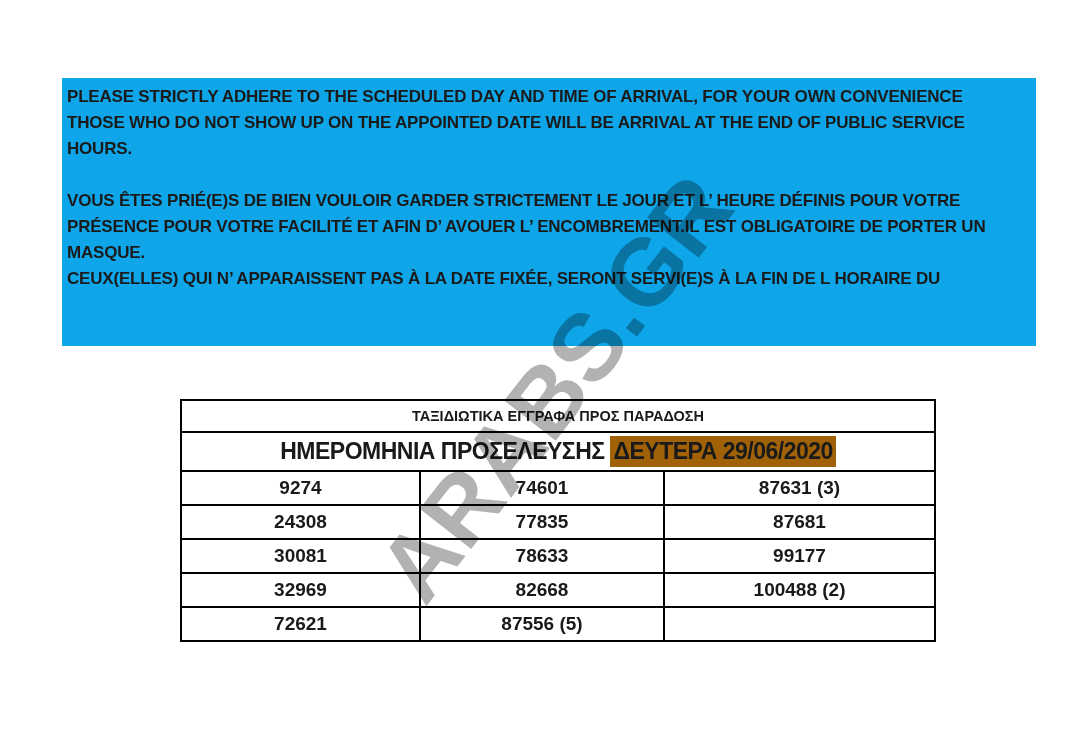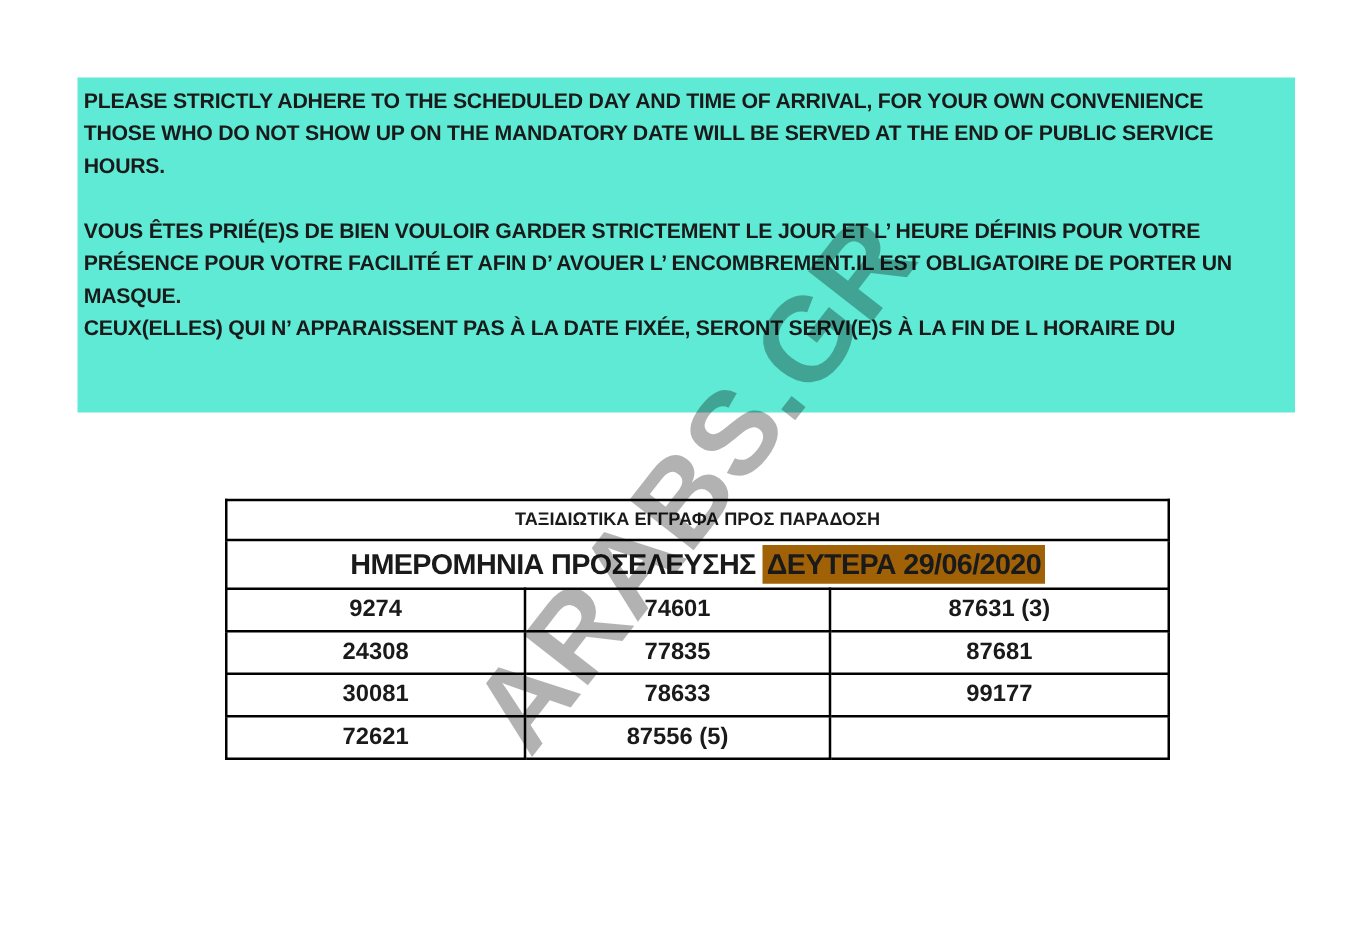--- a/index.html
+++ b/index.html
@@ -14,24 +14,24 @@
     background: #ffffff;
     overflow: hidden;
     font-family: "Liberation Sans", sans-serif;
     font-weight: 700;
     color: #1a1a1a;
   }
   
   .notice {
     position: absolute;
     left: 62px;
-    top: 62px;
+    top: 78px;
     width: 974px;
     height: 268px;
-    background: #5eead4;
+    background: #0ea5e9;
     box-sizing: border-box;
     padding: 6px 4px 0 5px;
   }
   .notice-line {
     font-size: 17px;
     line-height: 26px;
     height: 26px;
     letter-spacing: -0.2px;
     white-space: nowrap;
   }
@@ -90,21 +90,21 @@
     z-index: 10;
   }
 </style>
 </head>
 <body>
 
 <div class="page">
 
   <div class="notice">
     <div class="notice-line">PLEASE STRICTLY ADHERE TO THE SCHEDULED DAY AND TIME OF ARRIVAL, FOR YOUR OWN CONVENIENCE</div>
-    <div class="notice-line">THOSE WHO DO NOT SHOW UP ON THE MANDATORY DATE WILL BE SERVED AT THE END OF PUBLIC SERVICE</div>
+    <div class="notice-line">THOSE WHO DO NOT SHOW UP ON THE APPOINTED DATE WILL BE ARRIVAL AT THE END OF PUBLIC SERVICE</div>
     <div class="notice-line">HOURS.</div>
     <div class="notice-line"></div>
     <div class="notice-line">VOUS ÊTES PRIÉ(E)S DE BIEN VOULOIR GARDER STRICTEMENT LE JOUR ET L’ HEURE DÉFINIS POUR VOTRE</div>
     <div class="notice-line">PRÉSENCE POUR VOTRE FACILITÉ ET AFIN D’ AVOUER L’ ENCOMBREMENT.IL EST OBLIGATOIRE DE PORTER UN</div>
     <div class="notice-line">MASQUE.</div>
     <div class="notice-line">CEUX(ELLES) QUI N’ APPARAISSENT PAS À LA DATE FIXÉE, SERONT SERVI(E)S À LA FIN DE L HORAIRE DU</div>
   </div>
 
   <table class="doc-table">
     <colgroup>
@@ -128,20 +128,25 @@
         <td class="data-cell">24308</td>
         <td class="data-cell">77835</td>
         <td class="data-cell">87681</td>
       </tr>
       <tr>
         <td class="data-cell">30081</td>
         <td class="data-cell">78633</td>
         <td class="data-cell">99177</td>
       </tr>
       <tr>
+        <td class="data-cell">32969</td>
+        <td class="data-cell">82668</td>
+        <td class="data-cell">100488 (2)</td>
+      </tr>
+      <tr>
         <td class="data-cell">72621</td>
         <td class="data-cell">87556 (5)</td>
         <td class="data-cell"></td>
       </tr>
     </tbody>
   </table>
 
   <div class="watermark">ARABS.GR</div>
 
 </div>

